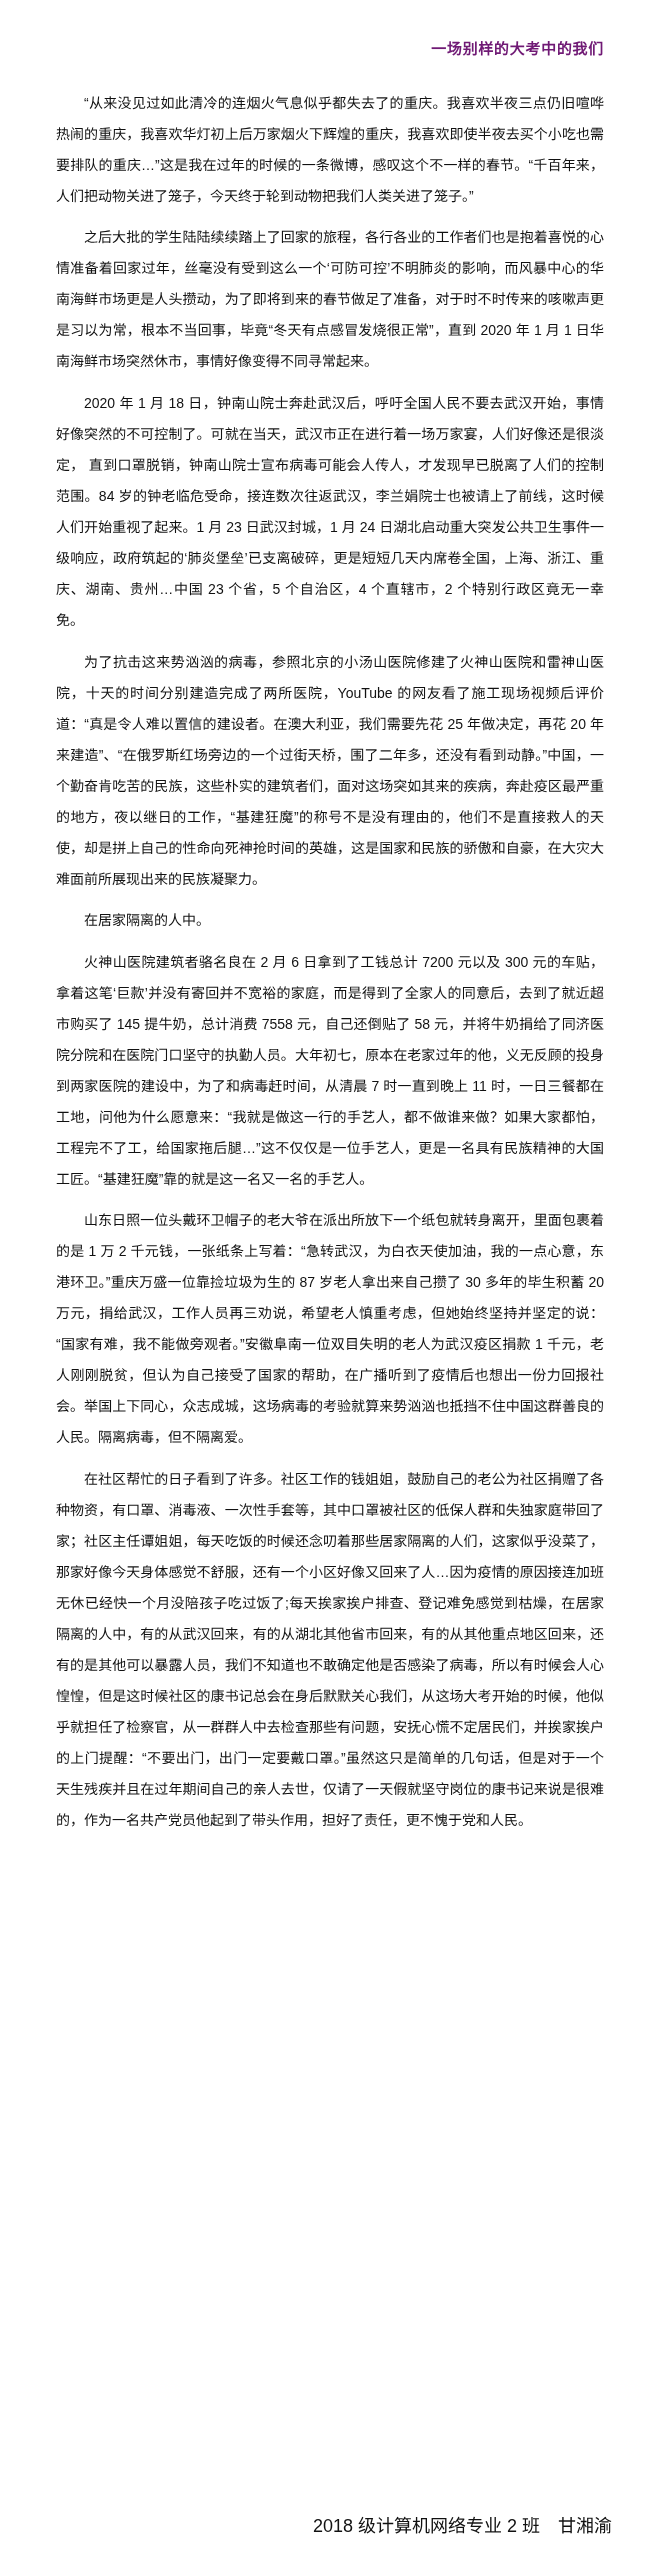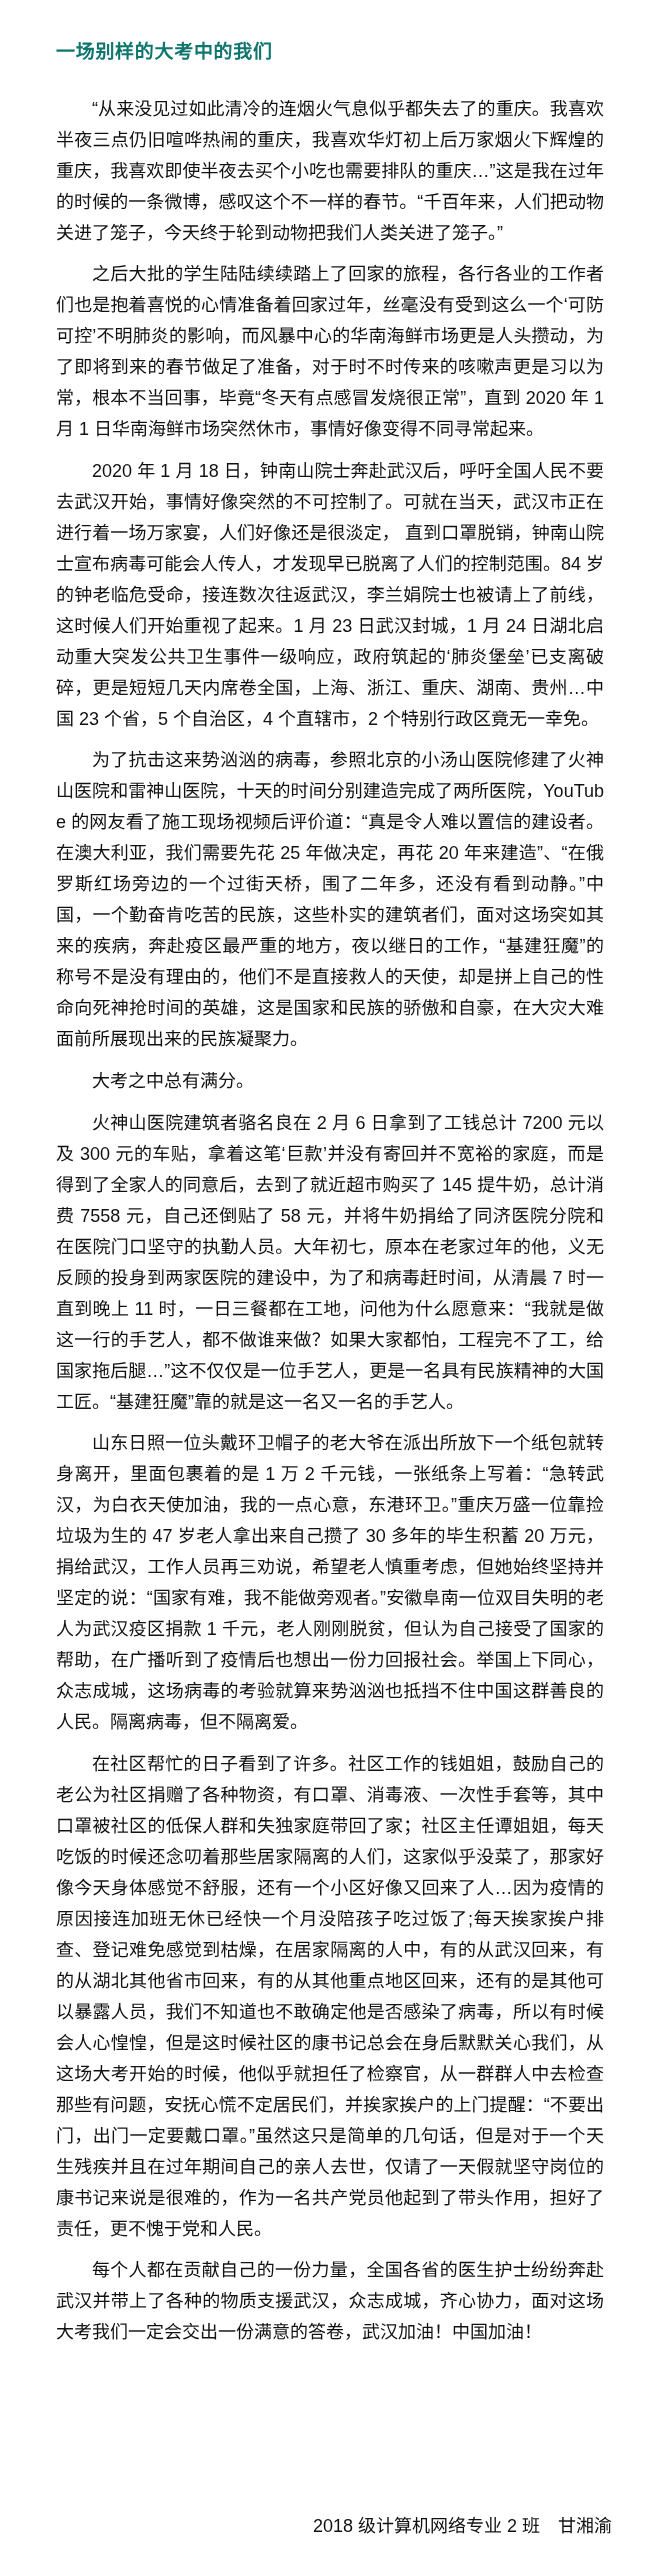--- a/index.html
+++ b/index.html
@@ -14,30 +14,30 @@
     margin: 0 auto;
     background: #ffffff;
     box-sizing: border-box;
     padding: 38px 56px 0 56px;
     font-family: "Liberation Sans", "DejaVu Sans", sans-serif;
     color: #111111;
     overflow: hidden;
   }
   .doc-title {
     margin: 0 0 28px 0;
-    text-align: left;
-    font-size: 19px;
+    text-align: right;
+    font-size: 15px;
     font-weight: bold;
     line-height: 1.45;
-    color: #0f766e;
+    color: #701a75;
     letter-spacing: 0.7px;
   }
   .essay-body p {
     margin: 0 0 10.6px 0;
-    font-size: 18px;
+    font-size: 14px;
     line-height: 31px;
     text-indent: 2em;
     text-align: justify;
     color: #111111;
     word-break: break-all;
   }
   .signature {
     position: absolute;
     top: 2511px;
     right: 48px;
@@ -52,23 +52,22 @@
 
 <main class="page">
 
   <h1 class="doc-title">一场别样的大考中的我们</h1>
 
   <div class="essay-body">
       <p>“从来没见过如此清冷的连烟火气息似乎都失去了的重庆。我喜欢半夜三点仍旧喧哗热闹的重庆，我喜欢华灯初上后万家烟火下辉煌的重庆，我喜欢即使半夜去买个小吃也需要排队的重庆…”这是我在过年的时候的一条微博，感叹这个不一样的春节。“千百年来，人们把动物关进了笼子，今天终于轮到动物把我们人类关进了笼子。”</p>
       <p>之后大批的学生陆陆续续踏上了回家的旅程，各行各业的工作者们也是抱着喜悦的心情准备着回家过年，丝毫没有受到这么一个‘可防可控’不明肺炎的影响，而风暴中心的华南海鲜市场更是人头攒动，为了即将到来的春节做足了准备，对于时不时传来的咳嗽声更是习以为常，根本不当回事，毕竟“冬天有点感冒发烧很正常”，直到 2020 年 1 月 1 日华南海鲜市场突然休市，事情好像变得不同寻常起来。</p>
       <p>2020 年 1 月 18 日，钟南山院士奔赴武汉后，呼吁全国人民不要去武汉开始，事情好像突然的不可控制了。可就在当天，武汉市正在进行着一场万家宴，人们好像还是很淡定， 直到口罩脱销，钟南山院士宣布病毒可能会人传人，才发现早已脱离了人们的控制范围。84 岁的钟老临危受命，接连数次往返武汉，李兰娟院士也被请上了前线，这时候人们开始重视了起来。1 月 23 日武汉封城，1 月 24 日湖北启动重大突发公共卫生事件一级响应，政府筑起的‘肺炎堡垒’已支离破碎，更是短短几天内席卷全国，上海、浙江、重庆、湖南、贵州…中国 23 个省，5 个自治区，4 个直辖市，2 个特别行政区竟无一幸免。</p>
       <p>为了抗击这来势汹汹的病毒，参照北京的小汤山医院修建了火神山医院和雷神山医院，十天的时间分别建造完成了两所医院，YouTube 的网友看了施工现场视频后评价道：“真是令人难以置信的建设者。在澳大利亚，我们需要先花 25 年做决定，再花 20 年来建造”、“在俄罗斯红场旁边的一个过街天桥，围了二年多，还没有看到动静。”中国，一个勤奋肯吃苦的民族，这些朴实的建筑者们，面对这场突如其来的疾病，奔赴疫区最严重的地方，夜以继日的工作，“基建狂魔”的称号不是没有理由的，他们不是直接救人的天使，却是拼上自己的性命向死神抢时间的英雄，这是国家和民族的骄傲和自豪，在大灾大难面前所展现出来的民族凝聚力。</p>
-      <p>大考之中总有满分。</p>
+      <p>在居家隔离的人中。</p>
       <p>火神山医院建筑者骆名良在 2 月 6 日拿到了工钱总计 7200 元以及 300 元的车贴，拿着这笔‘巨款’并没有寄回并不宽裕的家庭，而是得到了全家人的同意后，去到了就近超市购买了 145 提牛奶，总计消费 7558 元，自己还倒贴了 58 元，并将牛奶捐给了同济医院分院和在医院门口坚守的执勤人员。大年初七，原本在老家过年的他，义无反顾的投身到两家医院的建设中，为了和病毒赶时间，从清晨 7 时一直到晚上 11 时，一日三餐都在工地，问他为什么愿意来：“我就是做这一行的手艺人，都不做谁来做？如果大家都怕，工程完不了工，给国家拖后腿…”这不仅仅是一位手艺人，更是一名具有民族精神的大国工匠。“基建狂魔”靠的就是这一名又一名的手艺人。</p>
-      <p>山东日照一位头戴环卫帽子的老大爷在派出所放下一个纸包就转身离开，里面包裹着的是 1 万 2 千元钱，一张纸条上写着：“急转武汉，为白衣天使加油，我的一点心意，东港环卫。”重庆万盛一位靠捡垃圾为生的 47 岁老人拿出来自己攒了 30 多年的毕生积蓄 20 万元，捐给武汉，工作人员再三劝说，希望老人慎重考虑，但她始终坚持并坚定的说：“国家有难，我不能做旁观者。”安徽阜南一位双目失明的老人为武汉疫区捐款 1 千元，老人刚刚脱贫，但认为自己接受了国家的帮助，在广播听到了疫情后也想出一份力回报社会。举国上下同心，众志成城，这场病毒的考验就算来势汹汹也抵挡不住中国这群善良的人民。隔离病毒，但不隔离爱。</p>
+      <p>山东日照一位头戴环卫帽子的老大爷在派出所放下一个纸包就转身离开，里面包裹着的是 1 万 2 千元钱，一张纸条上写着：“急转武汉，为白衣天使加油，我的一点心意，东港环卫。”重庆万盛一位靠捡垃圾为生的 87 岁老人拿出来自己攒了 30 多年的毕生积蓄 20 万元，捐给武汉，工作人员再三劝说，希望老人慎重考虑，但她始终坚持并坚定的说：“国家有难，我不能做旁观者。”安徽阜南一位双目失明的老人为武汉疫区捐款 1 千元，老人刚刚脱贫，但认为自己接受了国家的帮助，在广播听到了疫情后也想出一份力回报社会。举国上下同心，众志成城，这场病毒的考验就算来势汹汹也抵挡不住中国这群善良的人民。隔离病毒，但不隔离爱。</p>
       <p>在社区帮忙的日子看到了许多。社区工作的钱姐姐，鼓励自己的老公为社区捐赠了各种物资，有口罩、消毒液、一次性手套等，其中口罩被社区的低保人群和失独家庭带回了家；社区主任谭姐姐，每天吃饭的时候还念叨着那些居家隔离的人们，这家似乎没菜了，那家好像今天身体感觉不舒服，还有一个小区好像又回来了人…因为疫情的原因接连加班无休已经快一个月没陪孩子吃过饭了;每天挨家挨户排查、登记难免感觉到枯燥，在居家隔离的人中，有的从武汉回来，有的从湖北其他省市回来，有的从其他重点地区回来，还有的是其他可以暴露人员，我们不知道也不敢确定他是否感染了病毒，所以有时候会人心惶惶，但是这时候社区的康书记总会在身后默默关心我们，从这场大考开始的时候，他似乎就担任了检察官，从一群群人中去检查那些有问题，安抚心慌不定居民们，并挨家挨户的上门提醒：“不要出门，出门一定要戴口罩。”虽然这只是简单的几句话，但是对于一个天生残疾并且在过年期间自己的亲人去世，仅请了一天假就坚守岗位的康书记来说是很难的，作为一名共产党员他起到了带头作用，担好了责任，更不愧于党和人民。</p>
-      <p>每个人都在贡献自己的一份力量，全国各省的医生护士纷纷奔赴武汉并带上了各种的物质支援武汉，众志成城，齐心协力，面对这场大考我们一定会交出一份满意的答卷，武汉加油！中国加油！</p>
     </div>
 
   <div class="signature">2018 级计算机网络专业 2 班　甘湘渝</div>
 
 </main>
 
 
 </body></html>

